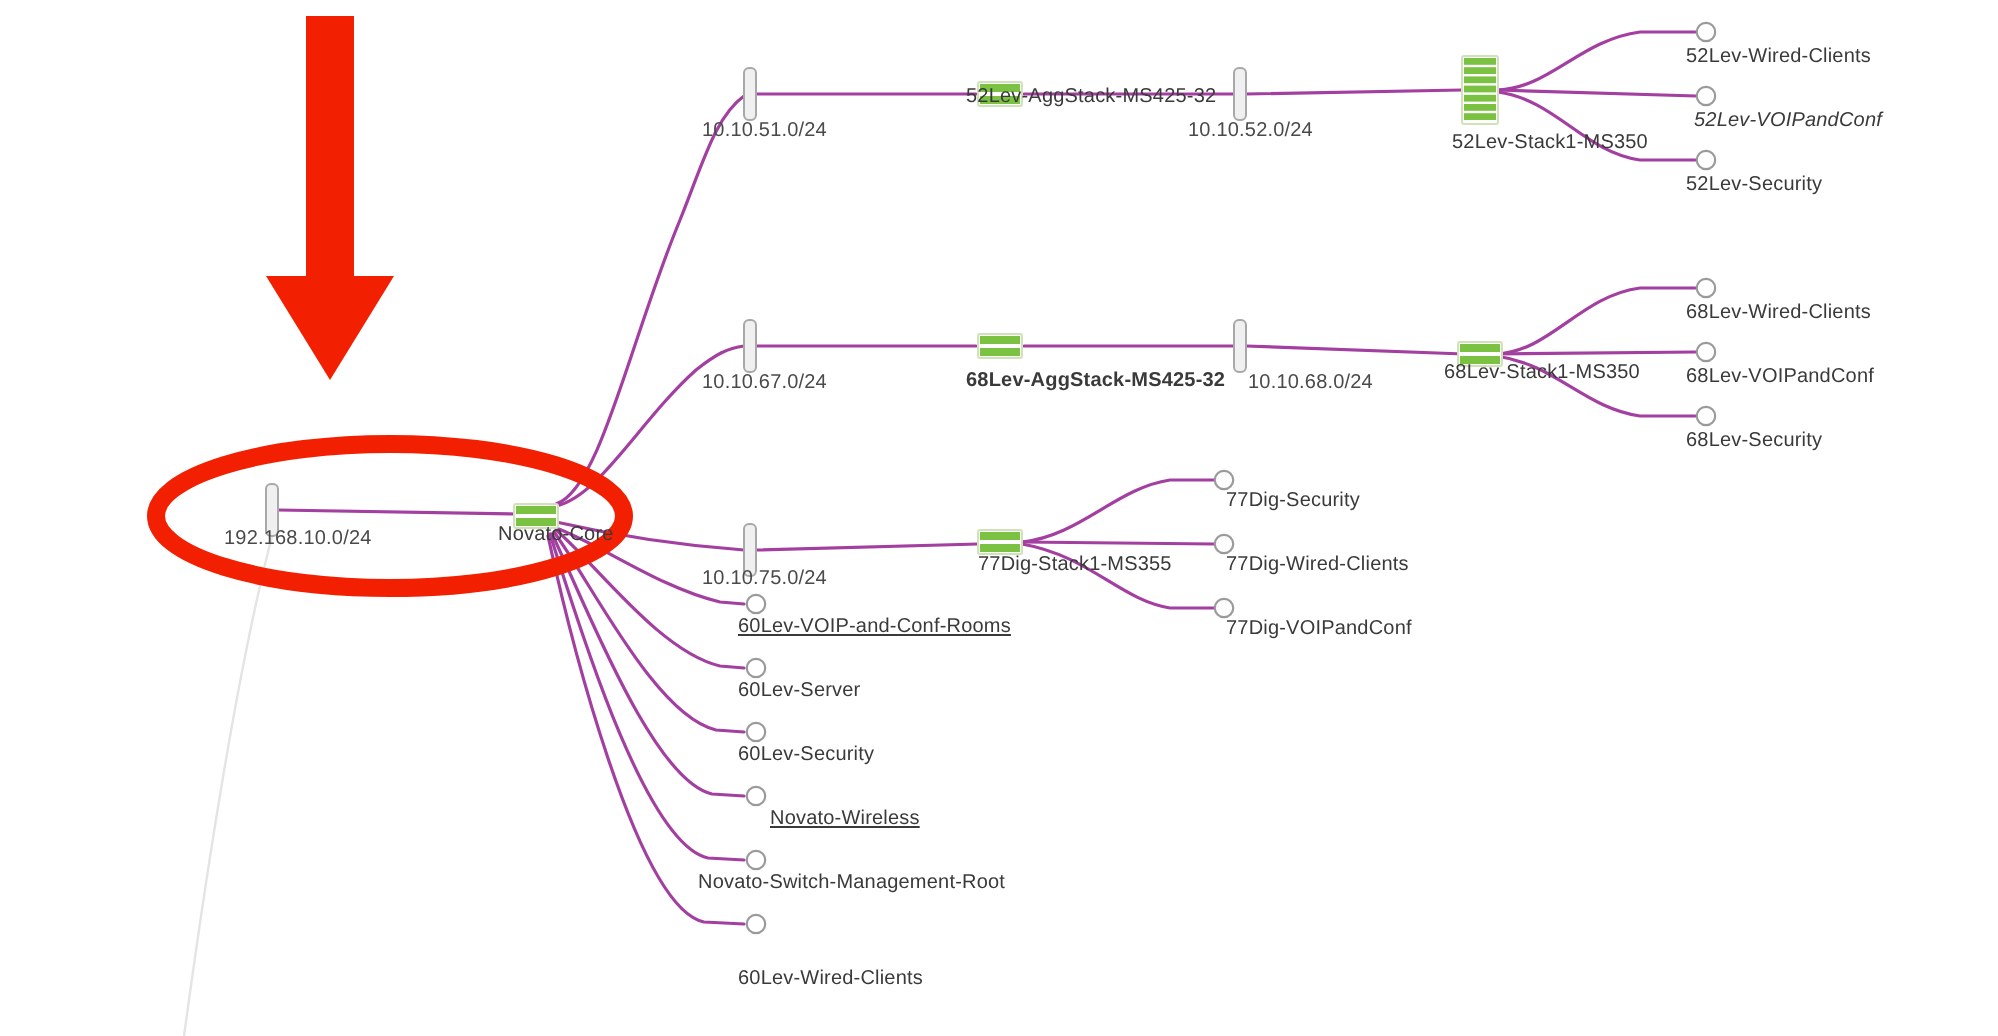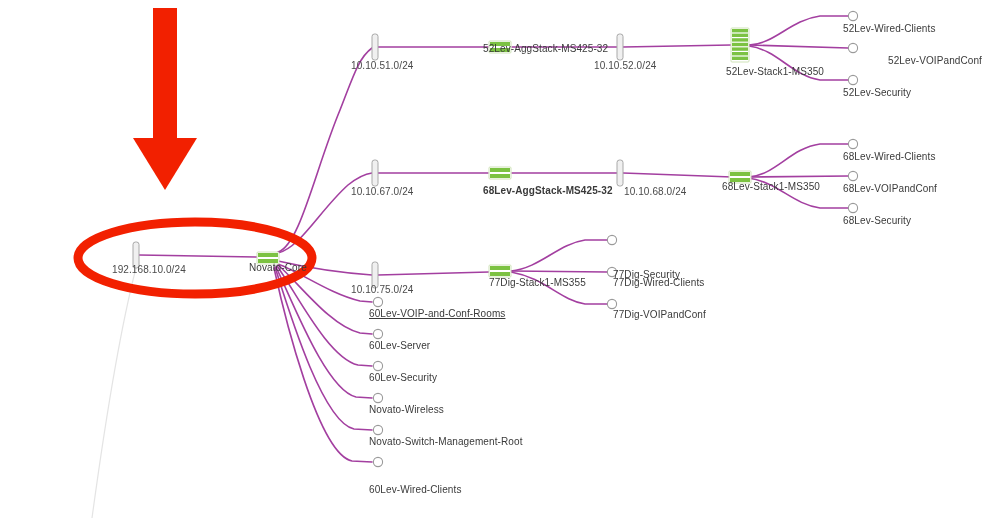--- a/index.html
+++ b/index.html
@@ -154,37 +154,37 @@
 
   <div class="node-label subnet-label" style="left:112px; top:265px;">192.168.10.0/24</div>
 
   <div class="node-label" style="left:249px; top:263px;">Novato-Core</div>
 
   <div class="node-label subnet-label" style="left:351px; top:61px;">10.10.51.0/24</div>
   <div class="node-label" style="left:483px; top:44px;">52Lev-AggStack-MS425-32</div>
   <div class="node-label subnet-label" style="left:594px; top:61px;">10.10.52.0/24</div>
   <div class="node-label" style="left:726px; top:67px;">52Lev-Stack1-MS350</div>
   <div class="node-label" style="left:843px; top:24px;">52Lev-Wired-Clients</div>
-  <div class="node-label" style="left:888px; top:56px;">52Lev-VOIPandConf</div>
+  <div class="node-label" style="left:847px; top:56px;font-style:italic;">52Lev-VOIPandConf</div>
   <div class="node-label" style="left:843px; top:88px;">52Lev-Security</div>
 
   <div class="node-label subnet-label" style="left:351px; top:187px;">10.10.67.0/24</div>
   <div class="node-label" style="left:483px; top:186px;font-weight:bold;">68Lev-AggStack-MS425-32</div>
   <div class="node-label subnet-label" style="left:594px; top:187px;margin-left:30px;">10.10.68.0/24</div>
   <div class="node-label" style="left:722px; top:182px;">68Lev-Stack1-MS350</div>
   <div class="node-label" style="left:843px; top:152px;">68Lev-Wired-Clients</div>
   <div class="node-label" style="left:843px; top:184px;">68Lev-VOIPandConf</div>
   <div class="node-label" style="left:843px; top:216px;">68Lev-Security</div>
 
   <div class="node-label subnet-label" style="left:351px; top:285px;">10.10.75.0/24</div>
   <div class="node-label" style="left:489px; top:278px;">77Dig-Stack1-MS355</div>
-  <div class="node-label" style="left:613px; top:246px;margin-top:24px;">77Dig-Security</div>
+  <div class="node-label" style="left:613px; top:246px;">77Dig-Security</div>
   <div class="node-label" style="left:613px; top:278px;">77Dig-Wired-Clients</div>
   <div class="node-label" style="left:613px; top:310px;">77Dig-VOIPandConf</div>
 
   <div class="node-label" style="left:369px; top:309px;text-decoration:underline;">60Lev-VOIP-and-Conf-Rooms</div>
   <div class="node-label" style="left:369px; top:341px;">60Lev-Server</div>
   <div class="node-label" style="left:369px; top:373px;">60Lev-Security</div>
-  <div class="node-label" style="left:369px; top:405px;">Novato-Wireless</div>
-  <div class="node-label" style="left:369px; top:437px;">Novato-Switch-Management-Root</div>
+  <div class="node-label" style="left:385px; top:405px;text-decoration:underline;">Novato-Wireless</div>
+  <div class="node-label" style="left:349px; top:437px;">Novato-Switch-Management-Root</div>
   <div class="node-label" style="left:369px; top:469px;margin-top:16px;">60Lev-Wired-Clients</div>
 
 </div>
 
 </body></html>

